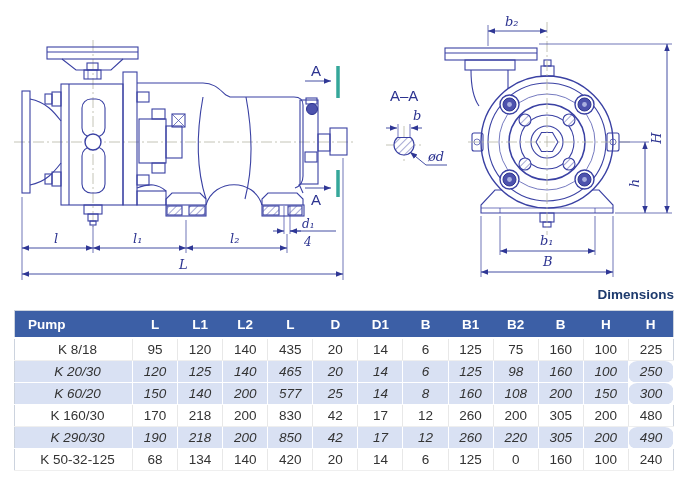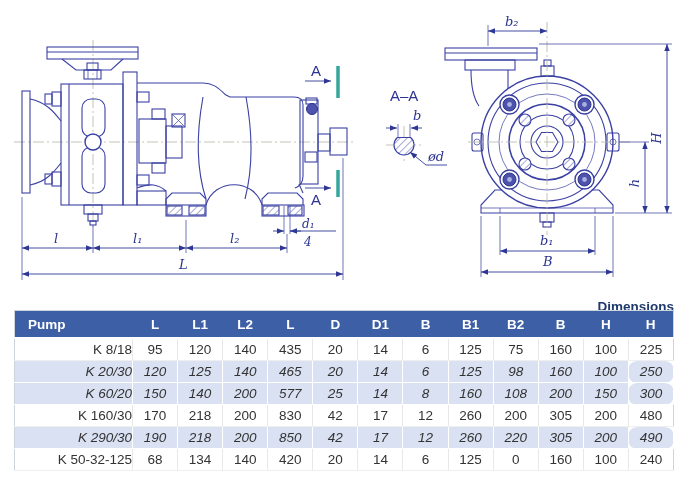--- a/index.html
+++ b/index.html
@@ -15,30 +15,30 @@
   .cl{fill:none;stroke:#b5b5a5;stroke-width:0.8;stroke-dasharray:11 3 2 3;}
   .dim{fill:none;stroke:#303a99;stroke-width:0.9;}
   .ext{fill:none;stroke:#303a99;stroke-width:0.7;}
   .teal{fill:none;stroke:#35a79a;stroke-width:3.5;}
   .hatchfill{fill:url(#hatch);stroke:#3a41a3;stroke-width:1.1;}
   text.dlab{fill:#2c3390;font:italic 13px "DejaVu Serif",serif;}
   text.dlabs{fill:#2c3390;font:italic 12px "DejaVu Serif",serif;}
   text.alab{fill:#2c3390;font:15px "Liberation Sans",sans-serif;}
 
   
-  .dim-title{position:absolute;left:14px;top:299px;width:660px;text-align:right;
+  .dim-title{position:absolute;left:14px;top:287px;width:660px;text-align:right;
              font-size:13.5px;font-weight:bold;color:#1d3a6d;}
   table.dims{position:absolute;left:14px;top:310px;width:660px;border-collapse:collapse;
              table-layout:fixed;font-size:13.5px;color:#333;border:1px solid #ccd3de;}
   table.dims th{background:#3c5fa6;color:#fff;font-weight:bold;height:26px;
                 text-align:center;border:none;border-bottom:2px solid #fff;padding:0;}
   table.dims th:first-child{text-align:left;padding-left:13px;}
   table.dims td{height:21px;text-align:center;padding:0;background:#fff;
                 border-right:1px solid #e8e8e8;border-bottom:1px solid #efefef;}
-  table.dims td.pump{text-align:right;padding-left:8px;}
+  table.dims td.pump{text-align:center;padding-left:8px;}
   table.dims td:last-child{border-right:none;border-radius:9px;}
   table.dims tr.alt td{background:#d9e1f3;border-right:1px solid #fff;border-bottom:1px solid #fff;font-style:italic;}
 </style>
 </head>
 <body>
 
 <div class="stage">
 
   <svg class="drawing" width="688" height="290" viewBox="0 0 688 290">
     <defs>

